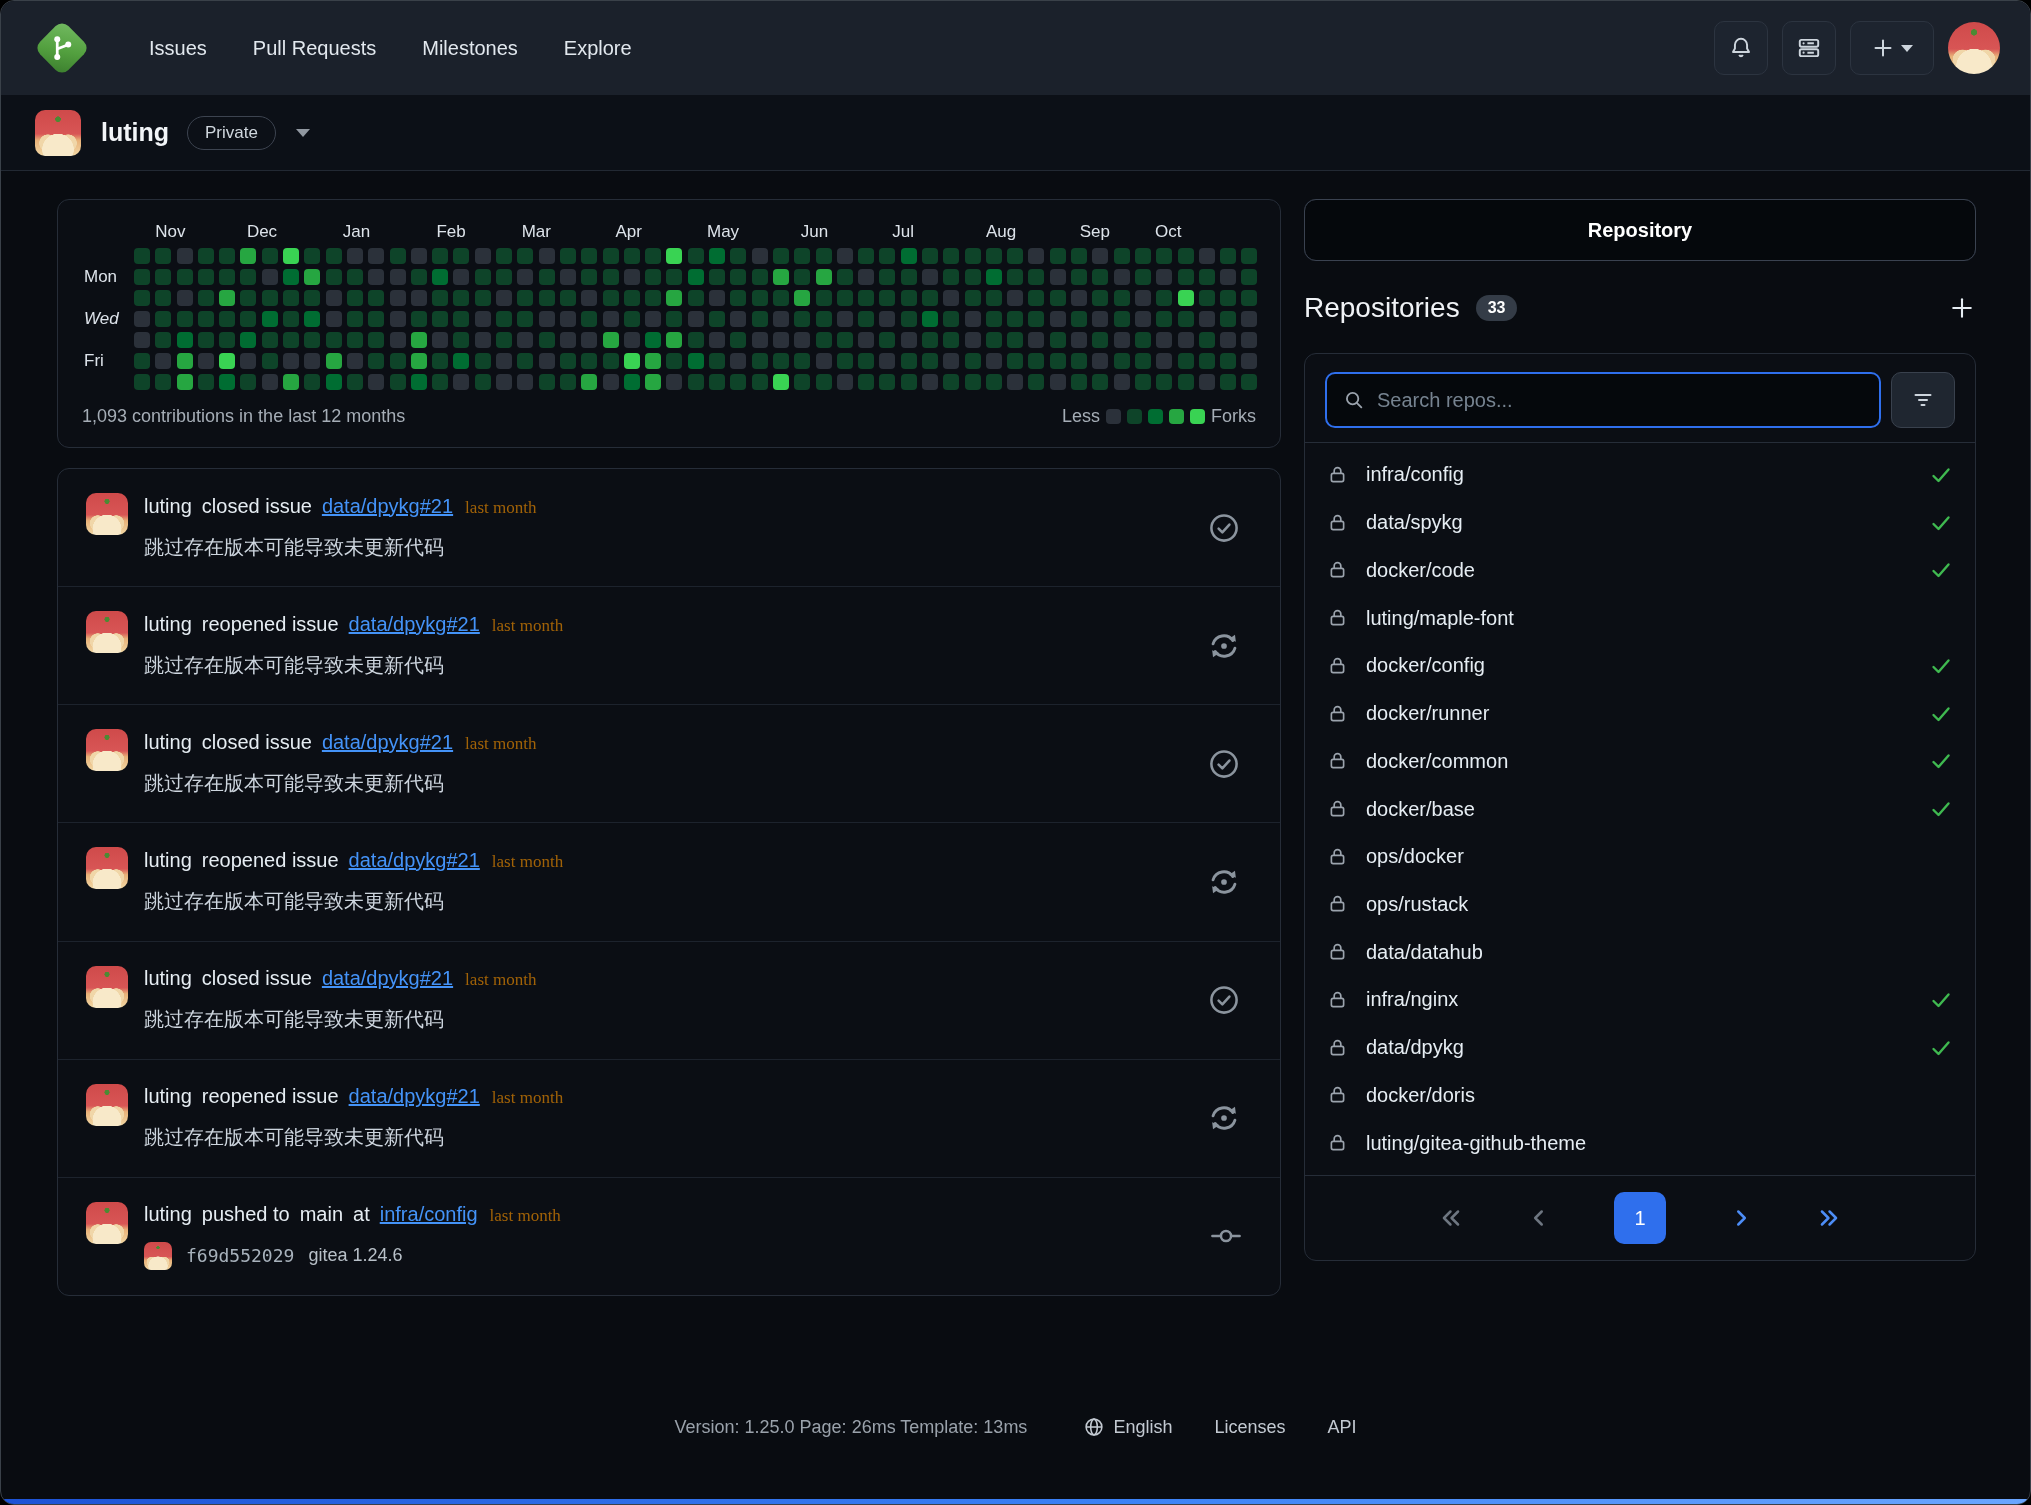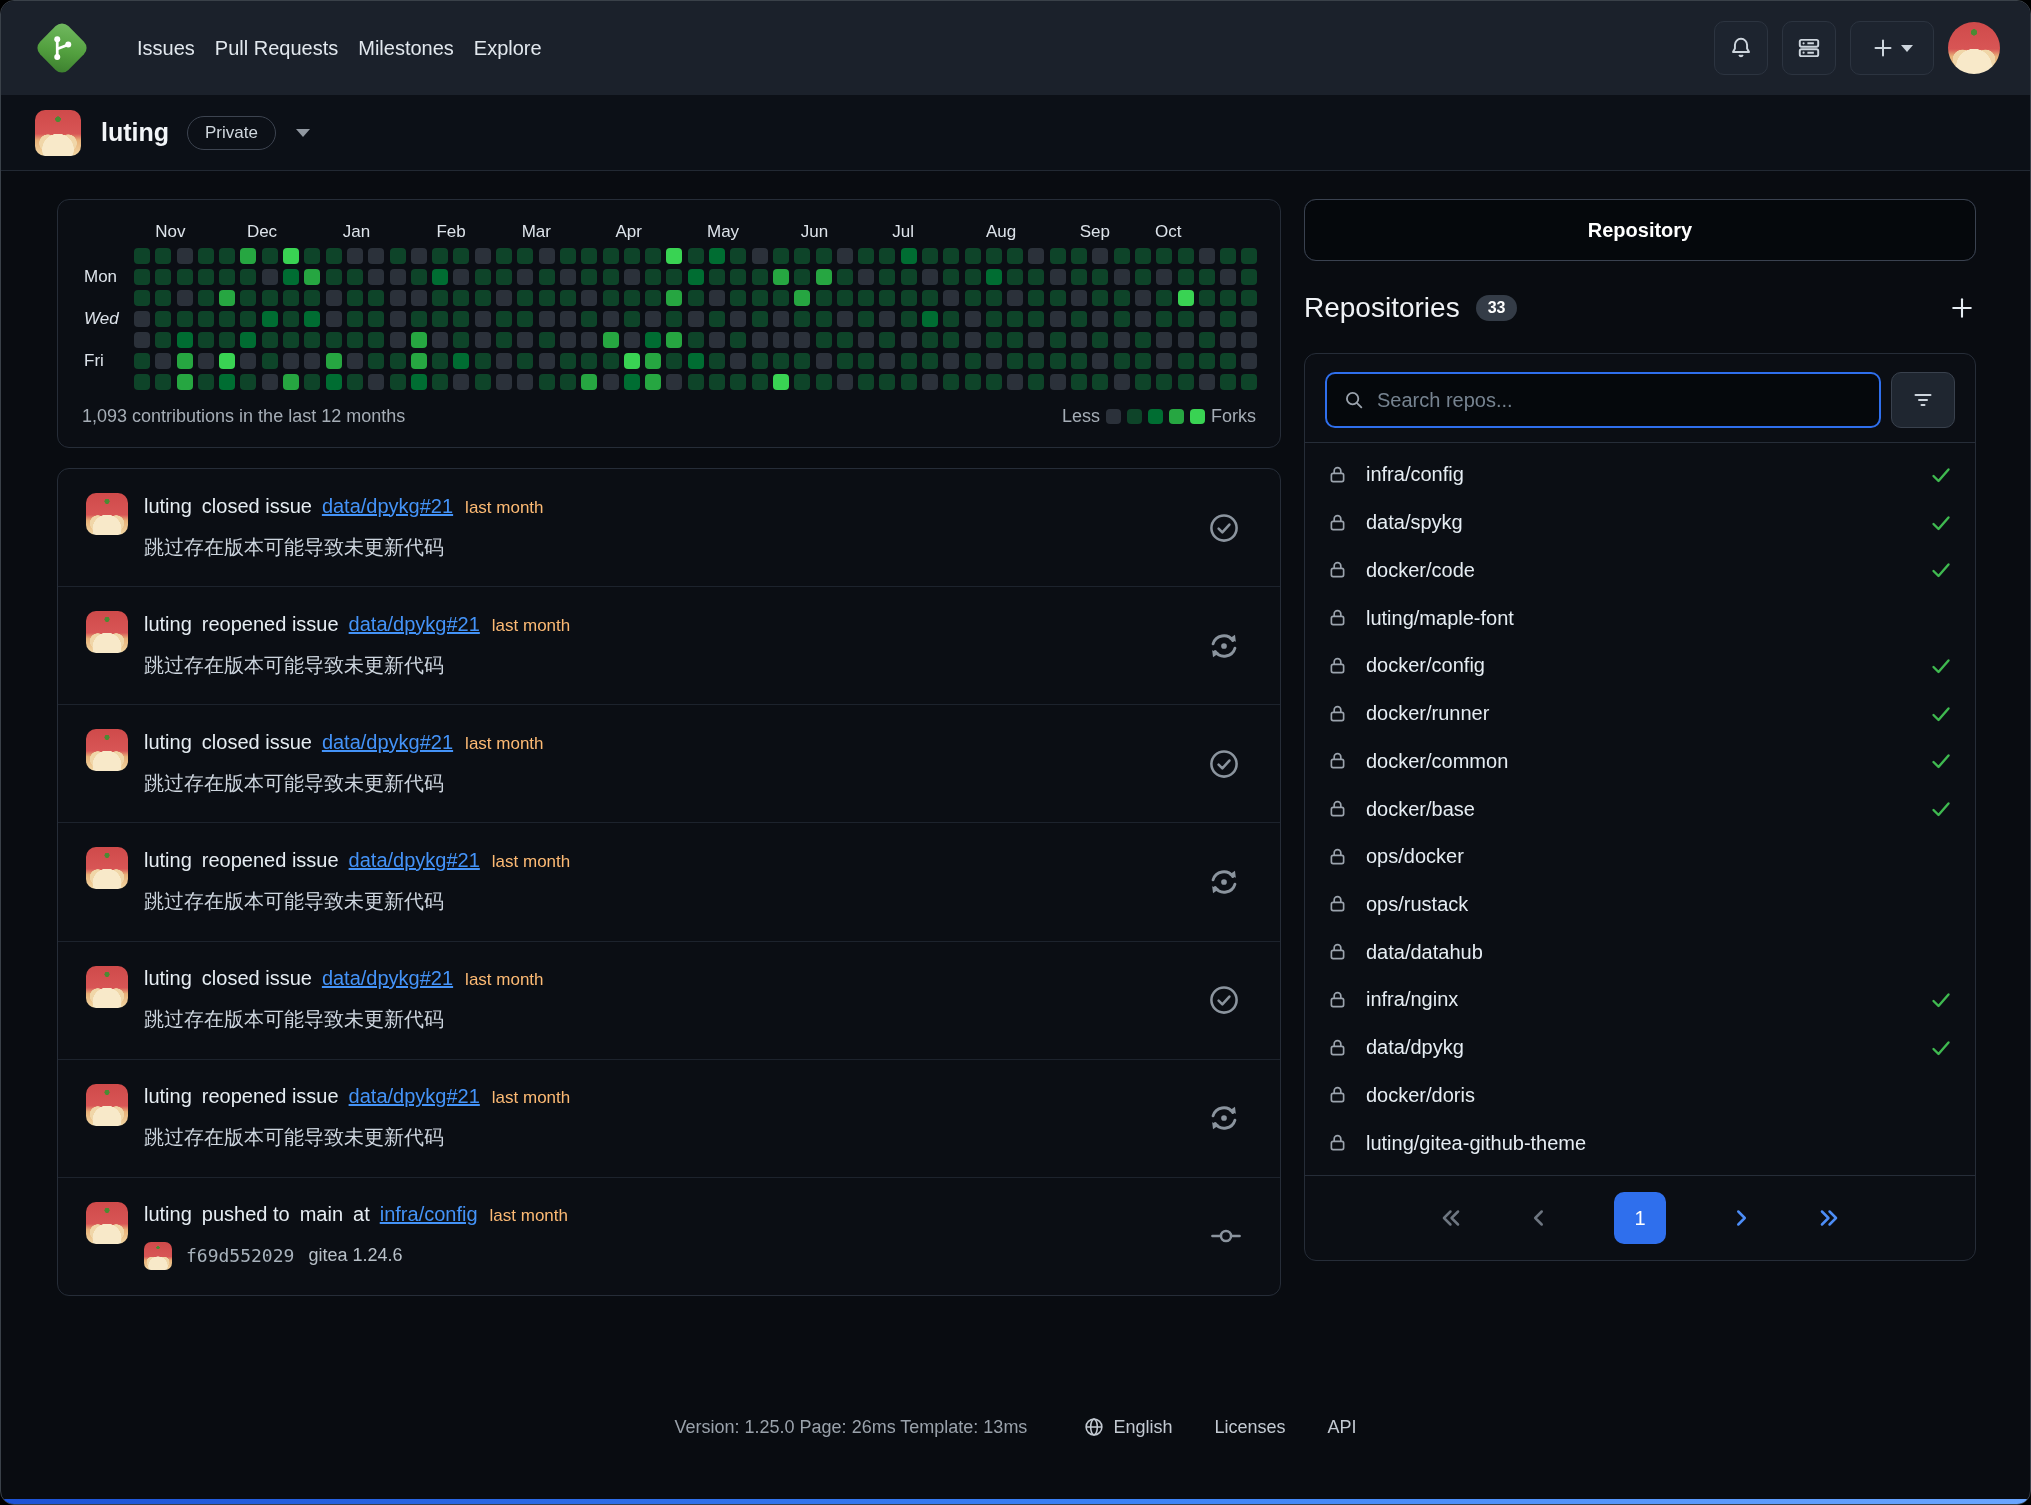--- a/index.html
+++ b/index.html
@@ -10,21 +10,21 @@
     border:1px solid #3a4149; border-radius:14px; overflow:hidden;
     color:#e6edf3; font-size:20px;
   }
   
   .navbar { position:absolute; left:0; top:0; width:100%; height:94px;
     background:#1b212b; display:flex; align-items:center; padding:0 30px; }
   .logo { position:relative; width:62px; height:62px; display:flex; align-items:center; justify-content:center; margin-right:14px; cursor:pointer; }
   .logo-diamond { position:absolute; inset:11px; transform:rotate(45deg); border-radius:9px;
     background:linear-gradient(145deg,#74bb63 0%,#53a03f 55%,#3a7c2d 100%); }
   .logo svg { position:relative; z-index:1; }
-  .nav-links { display:flex; align-items:flex-start; gap:20px; margin-left:30px; }
+  .nav-links { display:flex; align-items:flex-start; gap:46px; margin-left:42px; }
   .nav-link { color:#e2e8ee; text-decoration:none; font-size:20px; cursor:pointer; }
   .nav-right { margin-left:auto; display:flex; align-items:center; gap:14px; }
   .nav-btn { width:54px; height:54px; border:1px solid #2c3440; border-radius:10px;
     background:#1d242f; display:flex; align-items:center; justify-content:center; gap:6px;
     color:#cdd5dd; cursor:pointer; }
   .nav-btn.wide { width:84px; }
   
   .avatar { border-radius:10px; flex:none;
     background:
       radial-gradient(circle at 50% 20%, #4c8a33 0 6%, rgba(0,0,0,0) 7%),
@@ -64,21 +64,21 @@
   .feed-item { display:flex; align-items:center; padding:20px 28px; border-top:1px solid #1d232d; flex:1; }
   .feed-item:first-child { border-top:none; }
   .feed-avatar { width:42px; height:42px; margin-right:16px; align-self:flex-start; margin-top:4px; cursor:pointer; }
   .feed-main { flex:1; }
   .feed-title { font-size:20px; color:#e6edf3; }
   .feed-user { color:#e6edf3; font-weight:500; text-decoration:none; cursor:pointer; }
   .feed-action { margin-left:10px; }
   .feed-link { color:#4493f8; text-decoration:underline; margin-left:10px; cursor:pointer; }
   .feed-branch { font-weight:500; margin-left:10px; }
   .feed-mid { margin-left:10px; }
-  .feed-time { color:#fdba74; font-size:17px; margin-left:12px; }
+  .feed-time { color:#a16207; font-size:17px; margin-left:12px;font-family:Liberation Serif, serif; }
   .feed-body { margin-top:16px; font-size:20px; color:#cdd5de; }
   .commit-row { display:flex; align-items:center; margin-top:16px; gap:14px; }
   .avatar-sm { width:28px; height:28px; border-radius:7px; }
   .commit-hash { font-family:"DejaVu Sans Mono","Liberation Mono",monospace; font-size:18px; color:#a8b2bc; cursor:pointer; }
   .commit-msg { font-size:18px; color:#b8c0c8; }
   .feed-icon { margin-left:auto; color:#8b949e; display:flex; align-items:center; padding-right:10px; }
   
   .side-tabs { position:absolute; left:1303px; top:198px; width:672px; height:62px;
     background:#232933; border-radius:12px; display:flex; }
   .side-tab { flex:1; display:flex; align-items:center; justify-content:center; font-size:20px;

